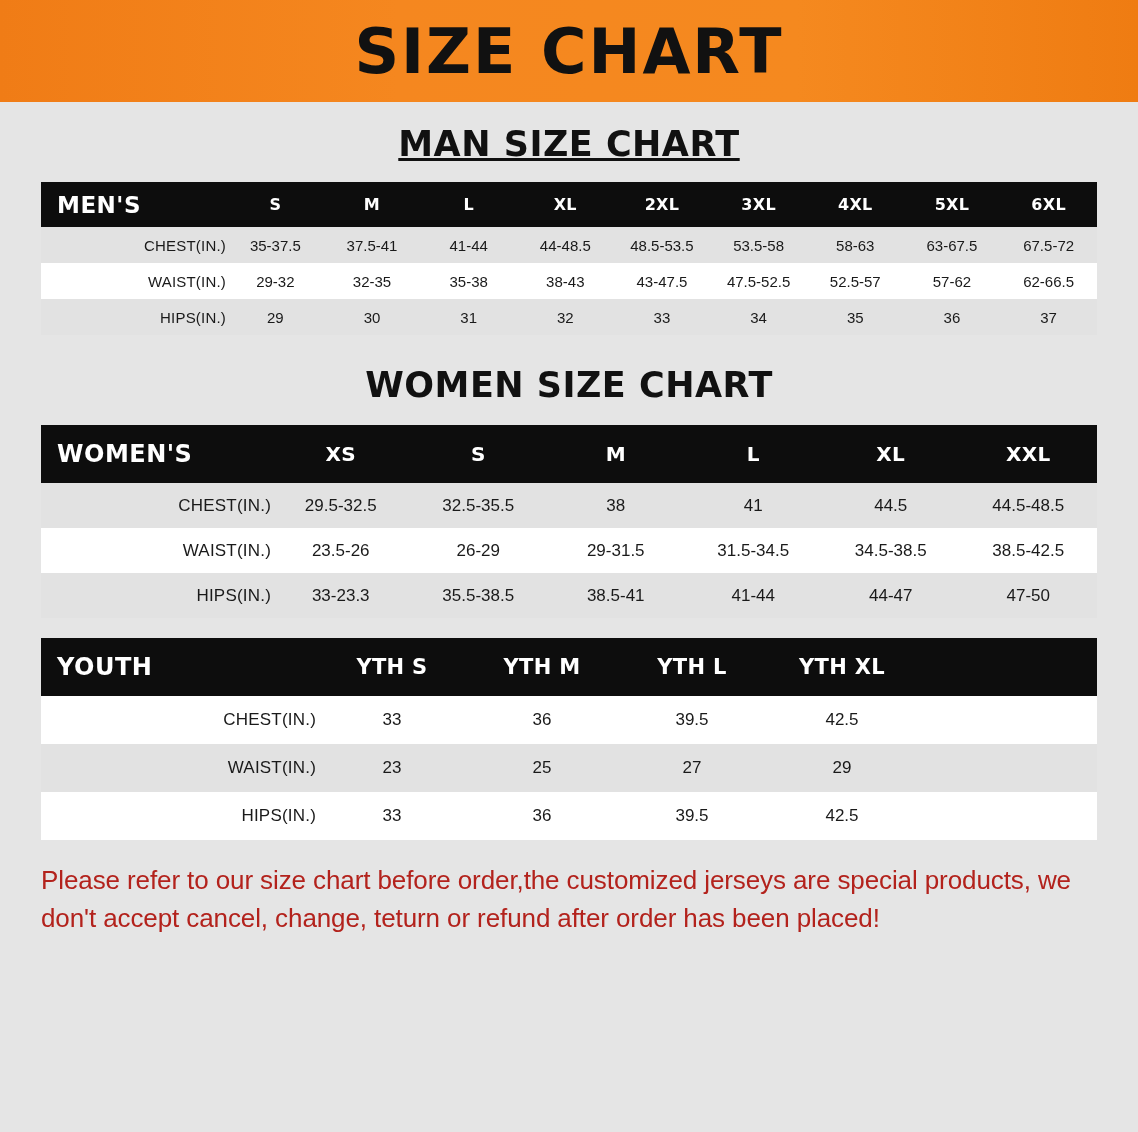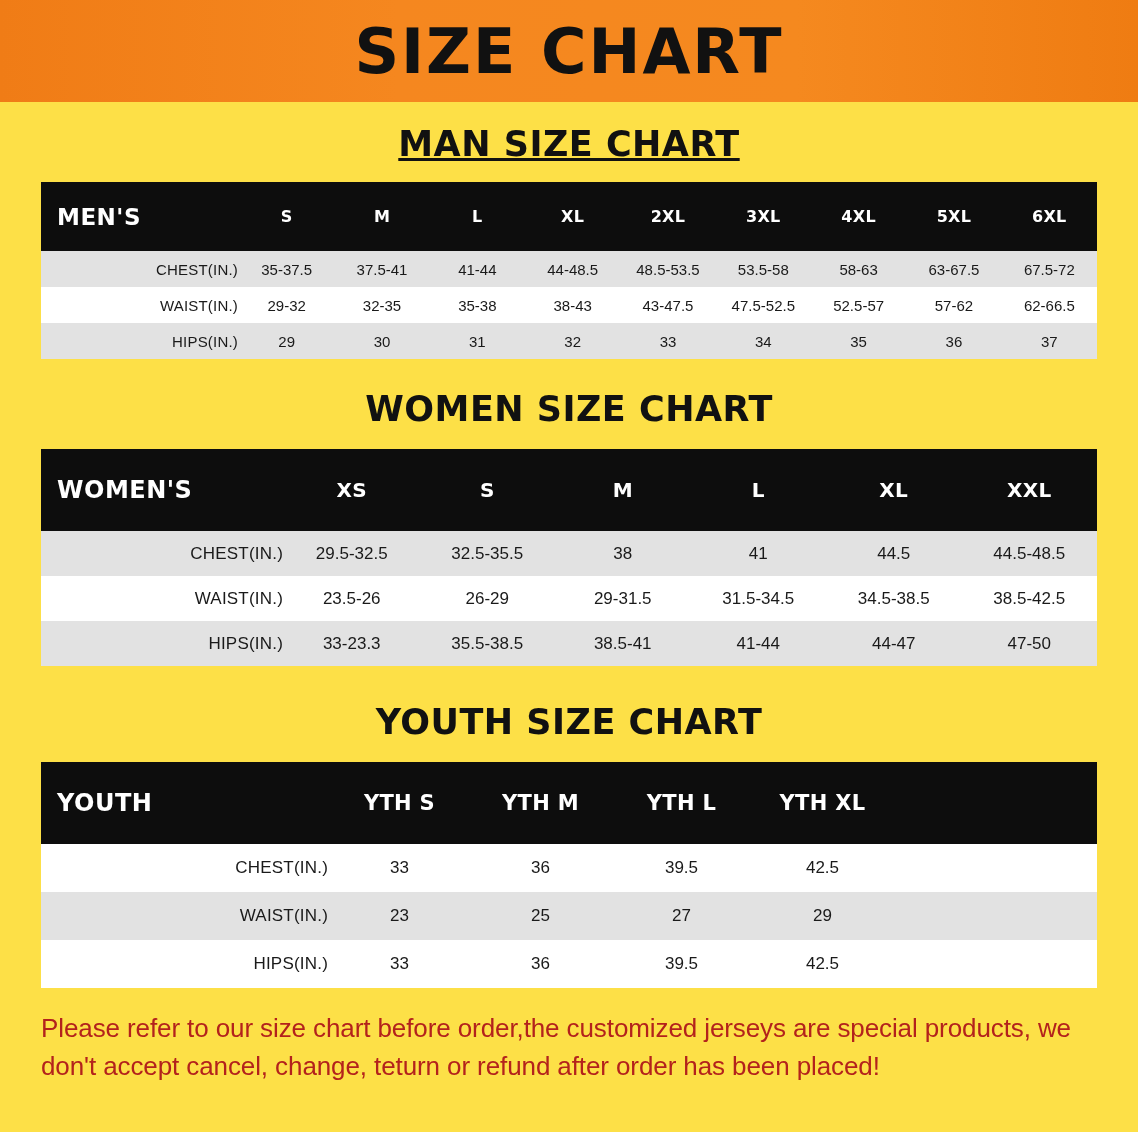--- a/index.html
+++ b/index.html
@@ -10,21 +10,21 @@
     width: 1138px;
     height: 1132px;
     background: #ffffff;
     font-family: "Liberation Sans", sans-serif;
     overflow: hidden;
   }
   .page {
     position: relative;
     width: 1138px;
     height: 1132px;
-    background: #fde047;
+    background: #e5e5e5;
   }
 
   
   .banner {
     height: 102px;
     background: linear-gradient(90deg, #f07c16 0%, #f5871f 35%, #f5891f 70%, #ef7c12 100%);
     display: flex;
     align-items: center;
     justify-content: center;
   }
@@ -59,21 +59,21 @@
   table {
     width: 100%;
     border-collapse: collapse;
     table-layout: fixed;
   }
   thead th {
     background: #0d0d0d;
     color: #ffffff;
     font-family: "DejaVu Sans", sans-serif;
     font-weight: bold;
-    padding: 12px;
+    padding: 0;
     height: 44px;
     vertical-align: middle;
     font-size: 17px;
     letter-spacing: 0.3px;
   }
   thead th.rowhead {
     text-align: left;
     padding-left: 16px;
     font-size: 22px;
     letter-spacing: 0.5px;
@@ -232,21 +232,20 @@
           <td>35.5-38.5</td>
           <td>38.5-41</td>
           <td>41-44</td>
           <td>44-47</td>
           <td>47-50</td>
         </tr>
       </tbody>
     </table>
   </div>
 
-  <div class="section-title" id="youth-title">YOUTH SIZE CHART</div>
   <div class="table-wrap tbl-gap-youth">
     <table id="youth-table">
       <thead>
         <tr>
           <th class="rowhead" style="width:260px">YOUTH</th>
           <th>YTH S</th>
           <th>YTH M</th>
           <th>YTH L</th>
           <th>YTH XL</th>
           <th style="width:180px"></th>

